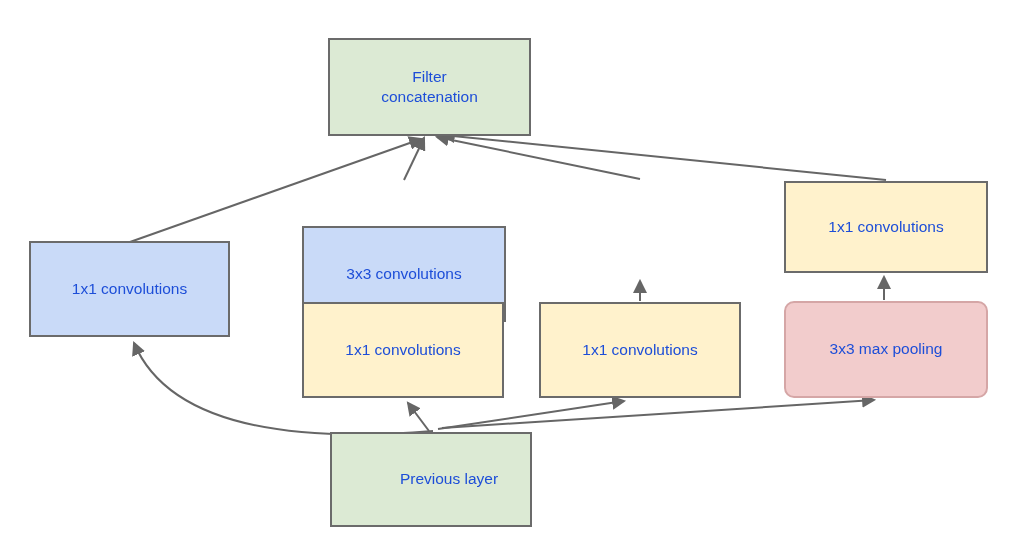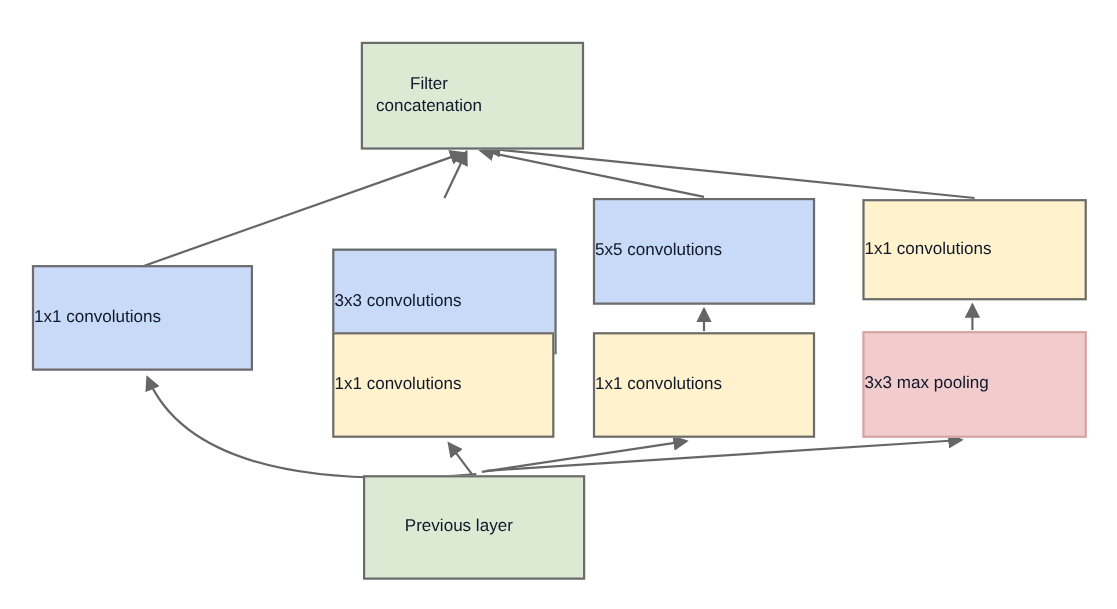--- a/index.html
+++ b/index.html
@@ -21,36 +21,37 @@
     fill: none;
     stroke: var(--arrow, #666666);
     stroke-width: 2;
   }
   .node {
     position: absolute;
     box-sizing: border-box;
     border: 2px solid #6b6b6b;
     display: flex;
     align-items: center;
+    justify-content: center;
     text-align: center;
-    color: #0f172a;
+    color: #1d4ed8;
     font-size: 15.5px;
     line-height: 1.3;
   }
   .node .label { display: inline-block; }
   
   #n-filter-concat   { left: 328px; top: 38px;  width: 203px; height: 98px; }
   #n-filter-concat .label { max-width: 120px; }
   #n-b1-conv1x1      { left: 29px;  top: 241px; width: 201px; height: 96px; }
   #n-b2-conv3x3      { left: 302px; top: 181px; width: 204px; height: 96px; margin-top: 45px; }
   #n-b3-conv5x5      { left: 539px; top: 180px; width: 202px; height: 97px; }
   #n-b4-conv1x1      { left: 784px; top: 181px; width: 204px; height: 92px; }
   #n-b2-conv1x1      { left: 302px; top: 302px; width: 202px; height: 96px; }
   #n-b3-conv1x1      { left: 539px; top: 302px; width: 202px; height: 96px; }
-  #n-b4-maxpool      { left: 784px; top: 301px; width: 204px; height: 97px; }
+  #n-b4-maxpool      { left: 784px; top: 301px; width: 204px; height: 97px; border-radius: 10px; }
   #n-previous-layer  { left: 330px; top: 432px; width: 202px; height: 95px; }
 </style>
 </head>
 <body style="background-color: rgb(255, 255, 255);">
 
 <div class="canvas">
 
   <svg class="edges-layer" viewBox="0 0 1015 554" xmlns="http://www.w3.org/2000/svg">
     <defs>
       <marker id="arw" viewBox="0 0 10 10" refX="8.5" refY="5" markerWidth="7" markerHeight="7" orient="auto-start-reverse">
@@ -75,23 +76,20 @@
   </div>
 
   <div class="node" id="n-b1-conv1x1" style="background-color: rgb(201, 218, 248); border-color: rgb(107, 107, 107);">
     <span class="label">1x1 convolutions</span>
   </div>
 
   <div class="node" id="n-b2-conv3x3" style="background-color: rgb(201, 218, 248); border-color: rgb(107, 107, 107);">
     <span class="label">3x3 convolutions</span>
   </div>
 
-  <div class="node" id="n-b3-conv5x5" style="background-color: rgb(201, 218, 248); border-color: rgb(107, 107, 107);">
-    <span class="label">5x5 convolutions</span>
-  </div>
 
   <div class="node" id="n-b4-conv1x1" style="background-color: rgb(255, 242, 204); border-color: rgb(107, 107, 107);">
     <span class="label">1x1 convolutions</span>
   </div>
 
   <div class="node" id="n-b2-conv1x1" style="background-color: rgb(255, 242, 204); border-color: rgb(107, 107, 107);">
     <span class="label">1x1 convolutions</span>
   </div>
 
   <div class="node" id="n-b3-conv1x1" style="background-color: rgb(255, 242, 204); border-color: rgb(107, 107, 107);">

